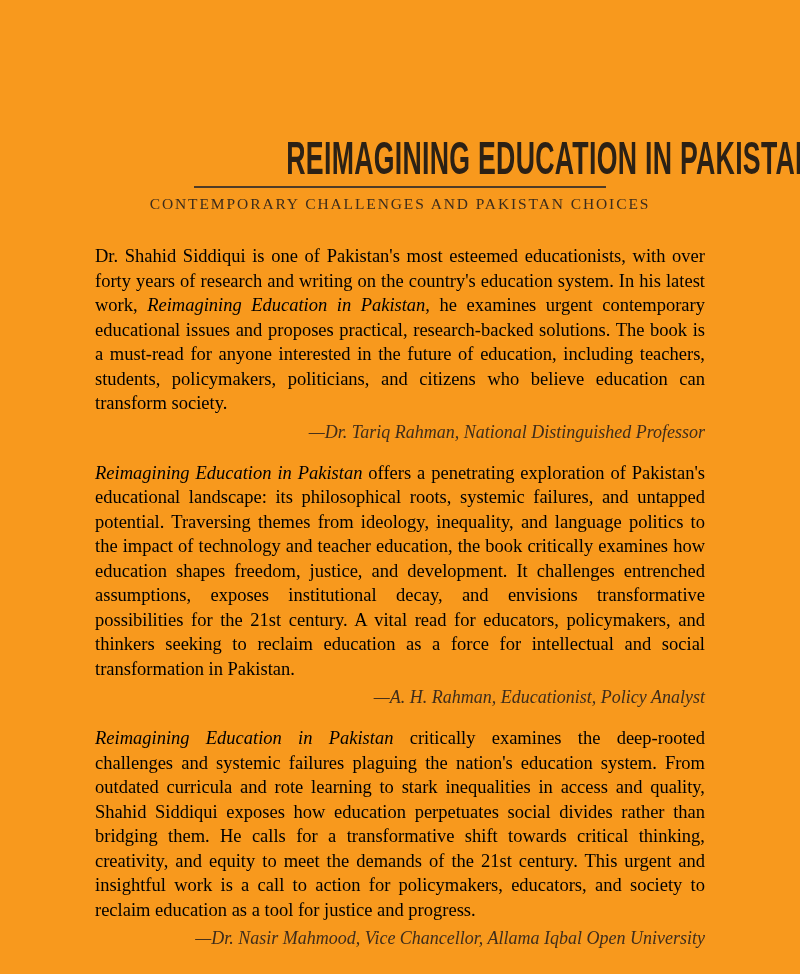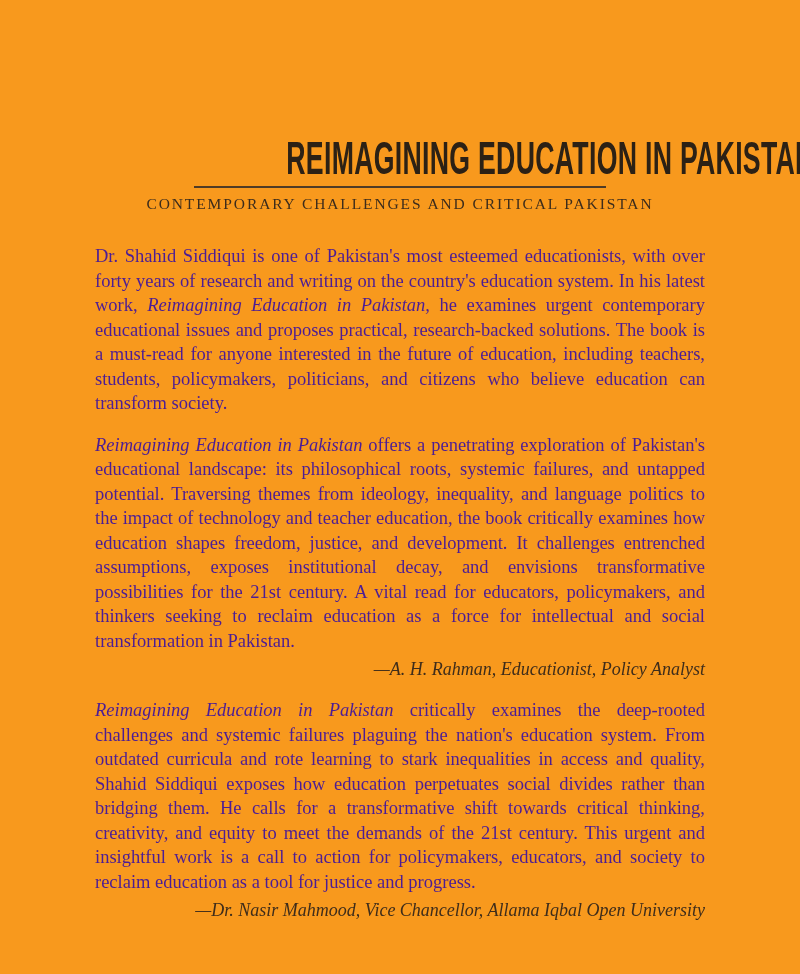--- a/index.html
+++ b/index.html
@@ -51,21 +51,21 @@
     margin: 0 0 31px 0;
     white-space: nowrap;
   }
 
   .blurb { margin: 0 0 17px 0; }
   .blurb-text {
     margin: 0;
     font-size: 18.5px;
     line-height: 24.5px;
     text-align: justify;
-    color: #4c1d95;
+    color: #000000;
   }
   .blurb-text em {
     font-style: italic;
   }
   .blurb-attribution {
     margin: 4px 0 0 0;
     font-size: 18px;
     line-height: 24px;
     font-style: italic;
     text-align: right;
@@ -75,27 +75,28 @@
 </head>
 <body>
 
 <div class="cover">
 
   <header>
     <div class="title-wrap">
       <h1 class="book-title">REIMAGINING EDUCATION IN PAKISTAN</h1>
     </div>
     <div class="title-rule"></div>
-    <div class="book-subtitle">CONTEMPORARY CHALLENGES AND CRITICAL PAKISTAN</div>
+    <div class="book-subtitle">CONTEMPORARY CHALLENGES AND PAKISTAN CHOICES</div>
   </header>
 
   <main>
 
     <section class="blurb">
       <p class="blurb-text"><span>Dr. Shahid Siddiqui is one of Pakistan's most esteemed educationists, with over forty years of research and writing on the country's education system. In his latest work, </span><em>Reimagining Education in Pakistan,</em><span> he examines urgent contemporary educational issues and proposes practical, research-backed solutions. The book is a must-read for anyone interested in the future of education, including teachers, students, policymakers, politicians, and citizens who believe education can transform society.</span></p>
+      <p class="blurb-attribution">—Dr. Tariq Rahman, National Distinguished Professor</p>
     </section>
 
     <section class="blurb">
       <p class="blurb-text"><em>Reimagining Education in Pakistan</em><span> offers a penetrating exploration of Pakistan's educational landscape: its philosophical roots, systemic failures, and untapped potential. Traversing themes from ideology, inequality, and language politics to the impact of technology and teacher education, the book critically examines how education shapes freedom, justice, and development. It challenges entrenched assumptions, exposes institutional decay, and envisions transformative possibilities for the 21st century. A vital read for educators, policymakers, and thinkers seeking to reclaim education as a force for intellectual and social transformation in Pakistan.</span></p>
       <p class="blurb-attribution">—A. H. Rahman, Educationist, Policy Analyst</p>
     </section>
 
     <section class="blurb">
       <p class="blurb-text"><em>Reimagining Education in Pakistan</em><span> critically examines the deep-rooted challenges and systemic failures plaguing the nation's education system. From outdated curricula and rote learning to stark inequalities in access and quality, Shahid Siddiqui exposes how education perpetuates social divides rather than bridging them. He calls for a transformative shift towards critical thinking, creativity, and equity to meet the demands of the 21st century. This urgent and insightful work is a call to action for policymakers, educators, and society to reclaim education as a tool for justice and progress.</span></p>
       <p class="blurb-attribution">—Dr. Nasir Mahmood, Vice Chancellor, Allama Iqbal Open University</p>

